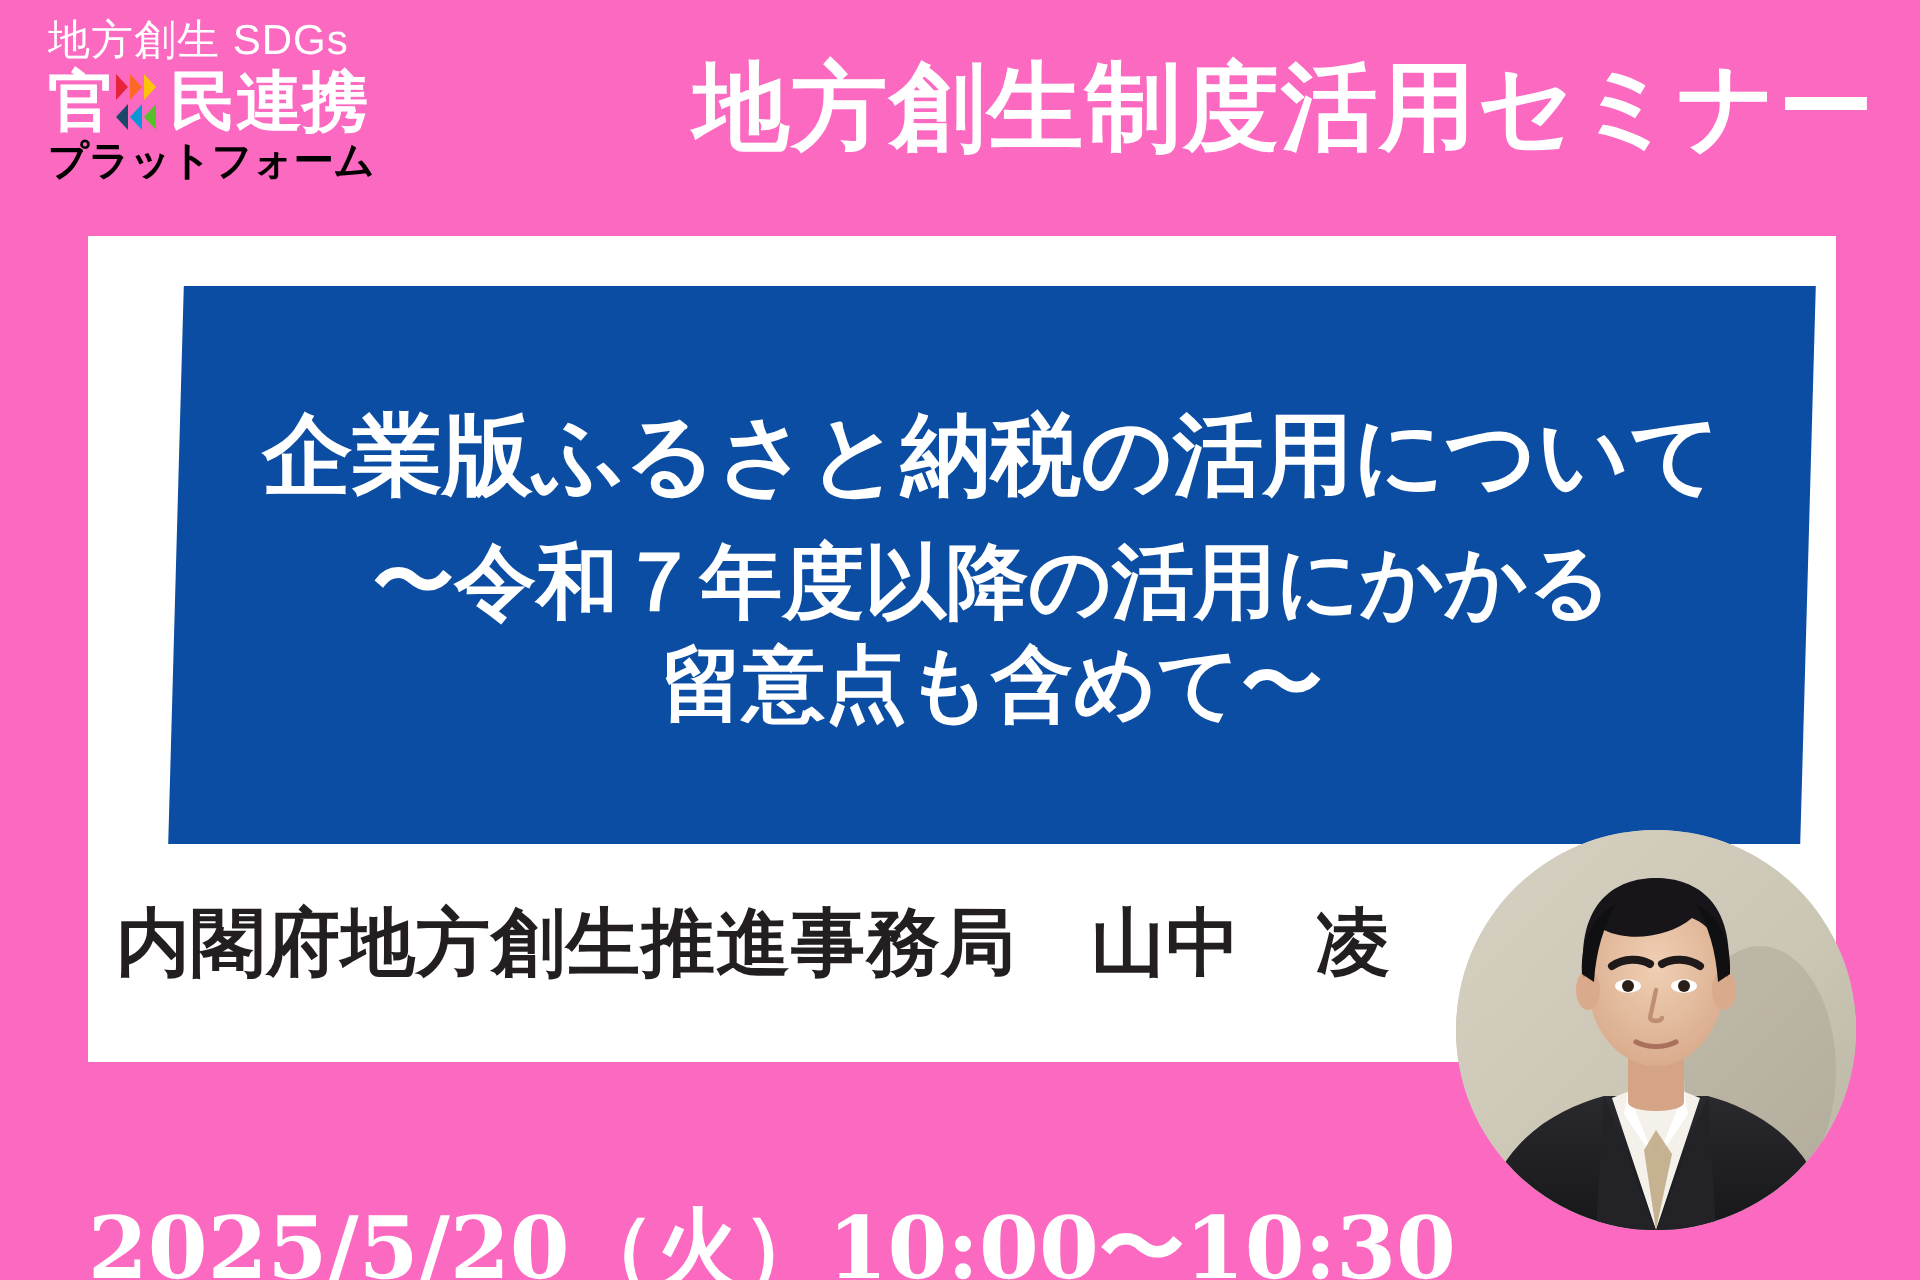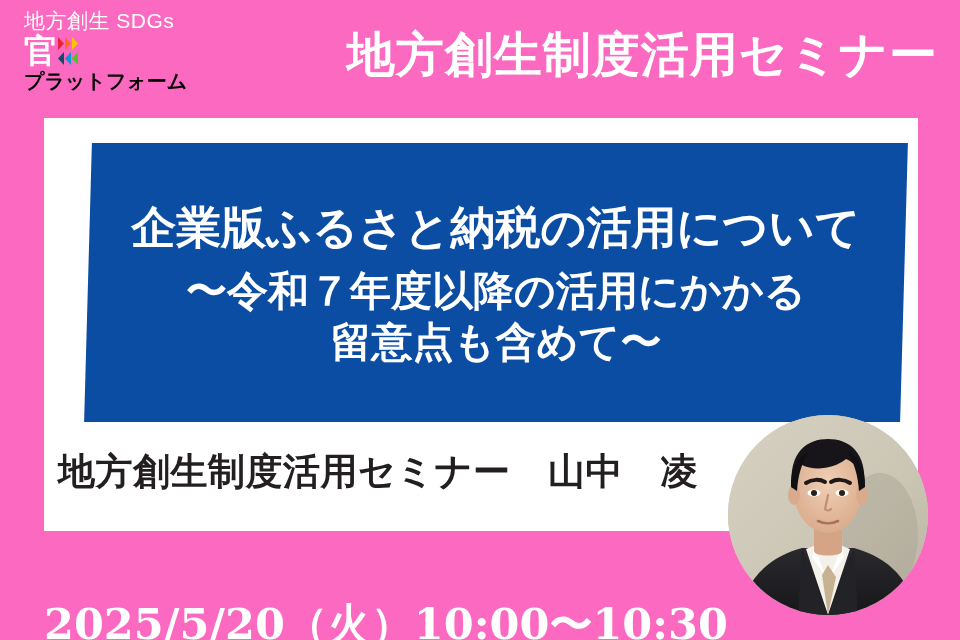--- a/index.html
+++ b/index.html
@@ -201,39 +201,40 @@
           </svg>
         </span>
         <span class="arrow-row">
           <svg width="24" height="13" viewBox="0 0 24 13" aria-hidden="true">
             <path d="M6 0 L0 6.5 L6 13 Z" fill="#19486a"></path>
             <path d="M13 0 L7 6.5 L13 13 Z" fill="#0a97d9"></path>
             <path d="M20 0 L14 6.5 L20 13 Z" fill="#56c02b"></path>
           </svg>
         </span>
       </span>
+      <span>民連携</span>
     </div>
     <div class="logo-line3">プラットフォーム</div>
   </div>
 
   <div class="banner-title">地方創生制度活用セミナー</div>
 
   <div class="white-card">
 
     <div class="blue-box">
       <div class="blue-box-inner">
         <div class="blue-line blue-line-1">企業版ふるさと納税の活用について</div>
         <div class="blue-line blue-line-2">〜令和７年度以降の活用にかかる</div>
         <div class="blue-line blue-line-3">留意点も含めて〜</div>
       </div>
     </div>
 
   </div>
 
-  <div class="speaker-line">地方創生制度活用セミナー　山中　凌</div>
+  <div class="speaker-line">内閣府地方創生推進事務局　山中　凌</div>
 
   <div class="date-line">2025/5/20（火）10:00〜10:30</div>
 
   <div class="portrait">
     <svg width="200" height="200" viewBox="0 0 200 200" aria-hidden="true">
       <defs>
         <linearGradient id="bgwall" x1="0" y1="0" x2="1" y2="1">
           <stop offset="0%" stop-color="#d6d1c2"></stop>
           <stop offset="60%" stop-color="#cbc5b4"></stop>
           <stop offset="100%" stop-color="#b8b2a2"></stop>

